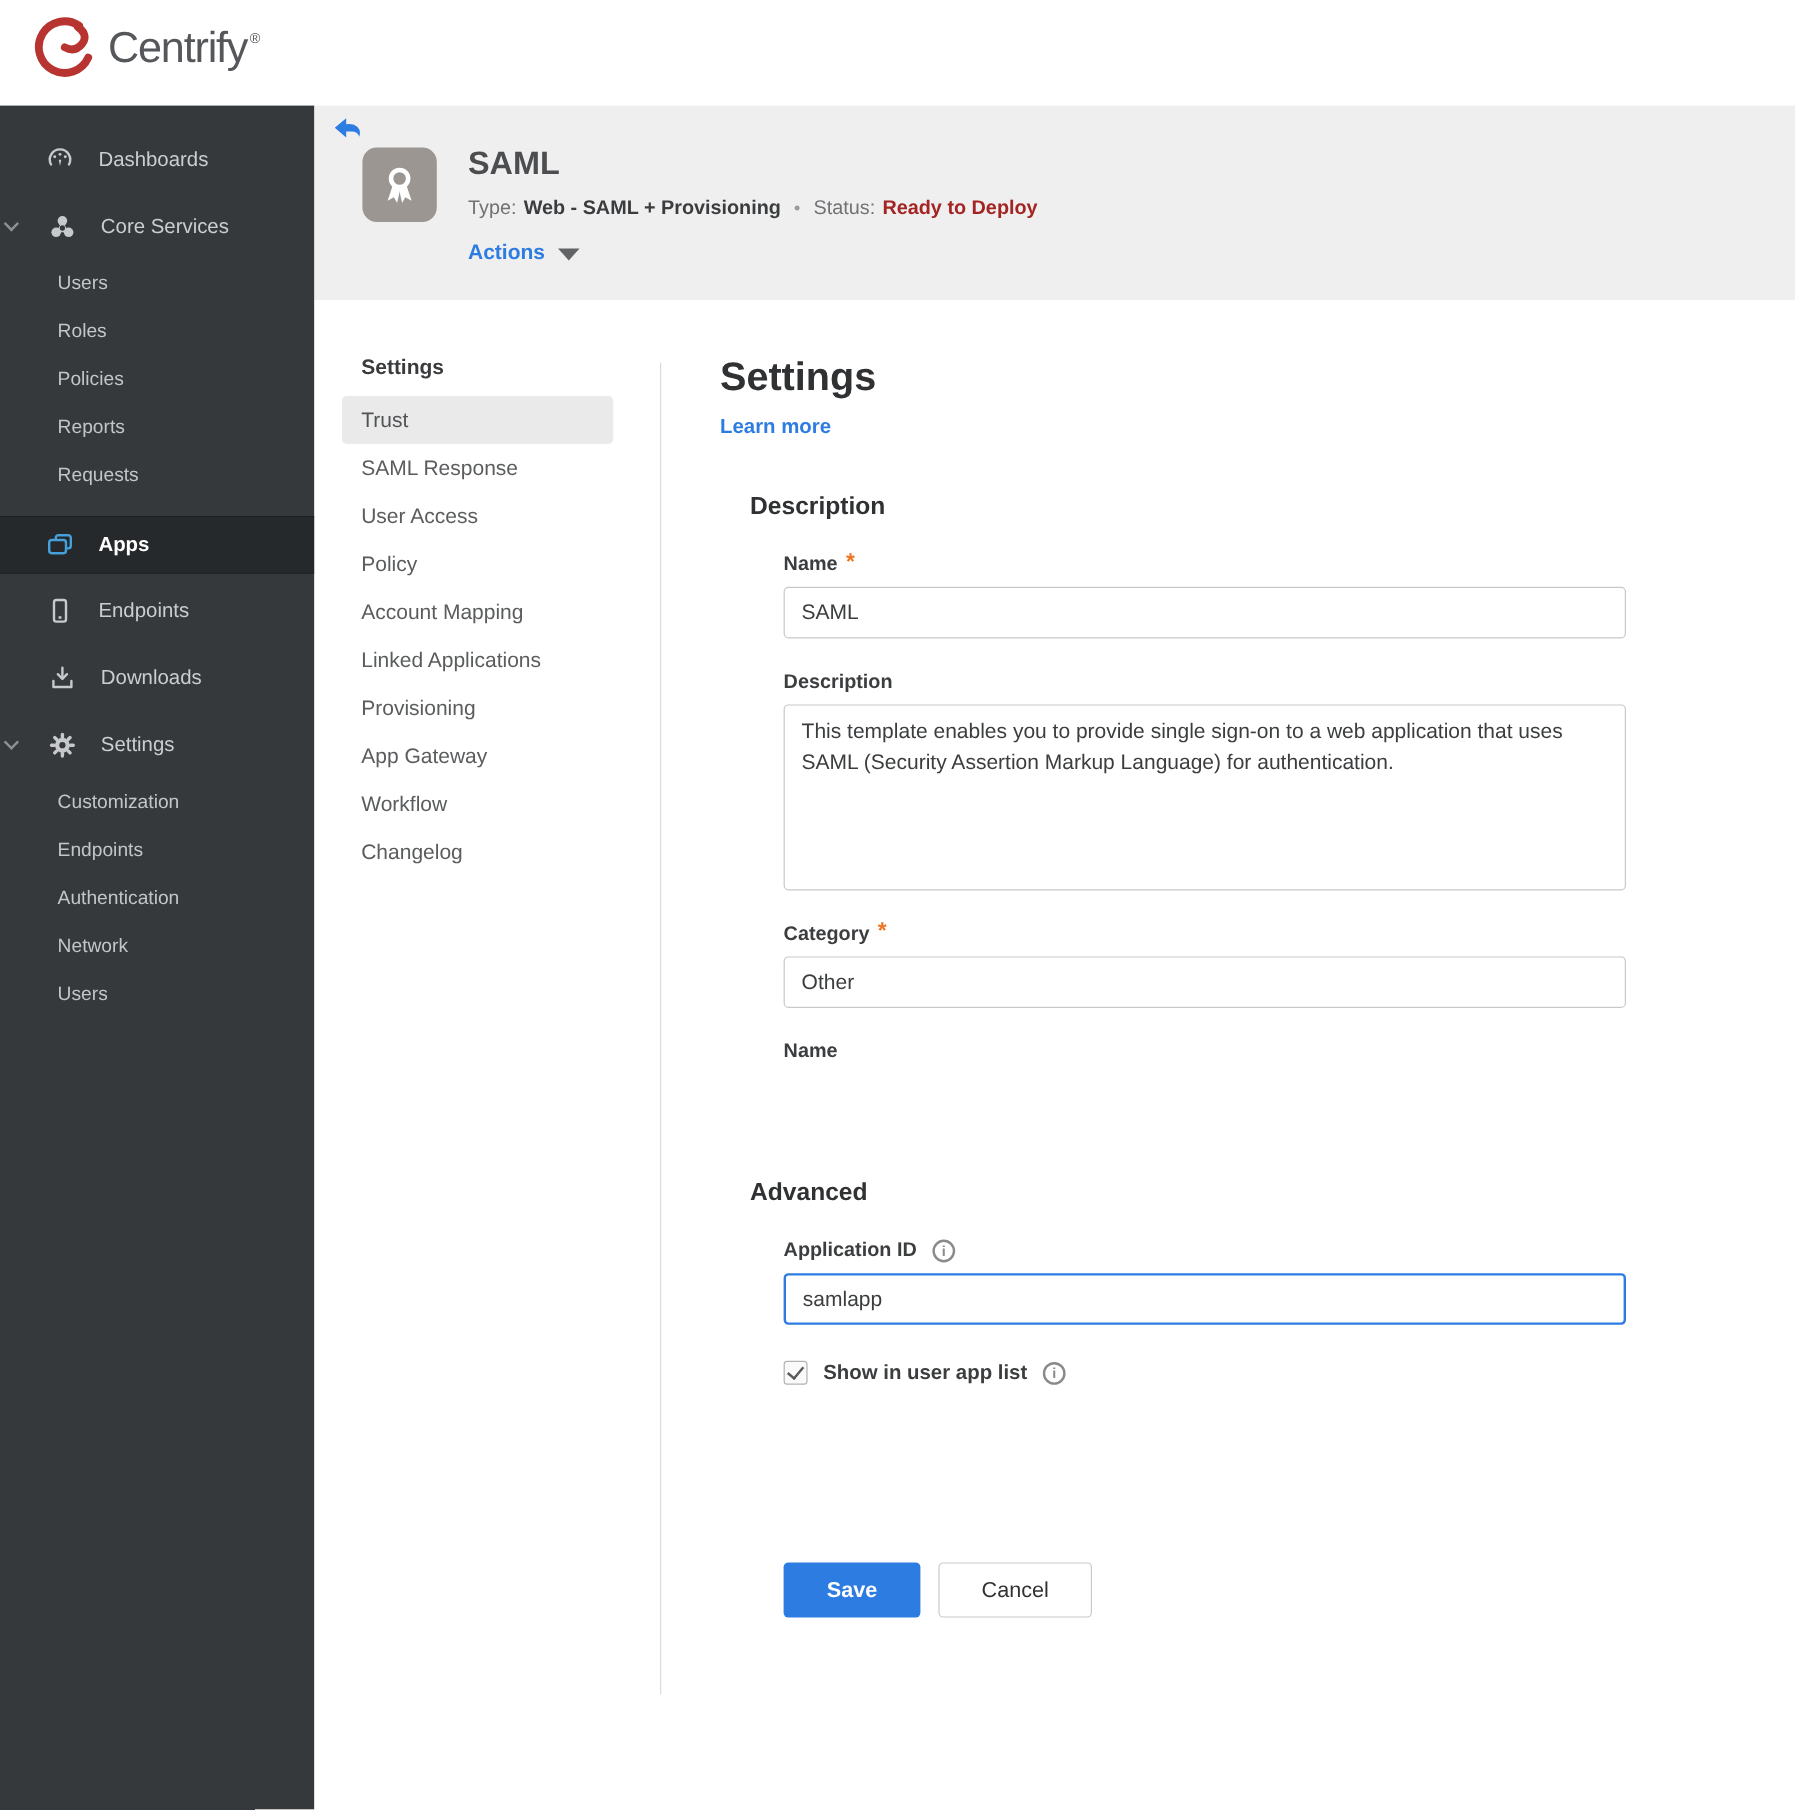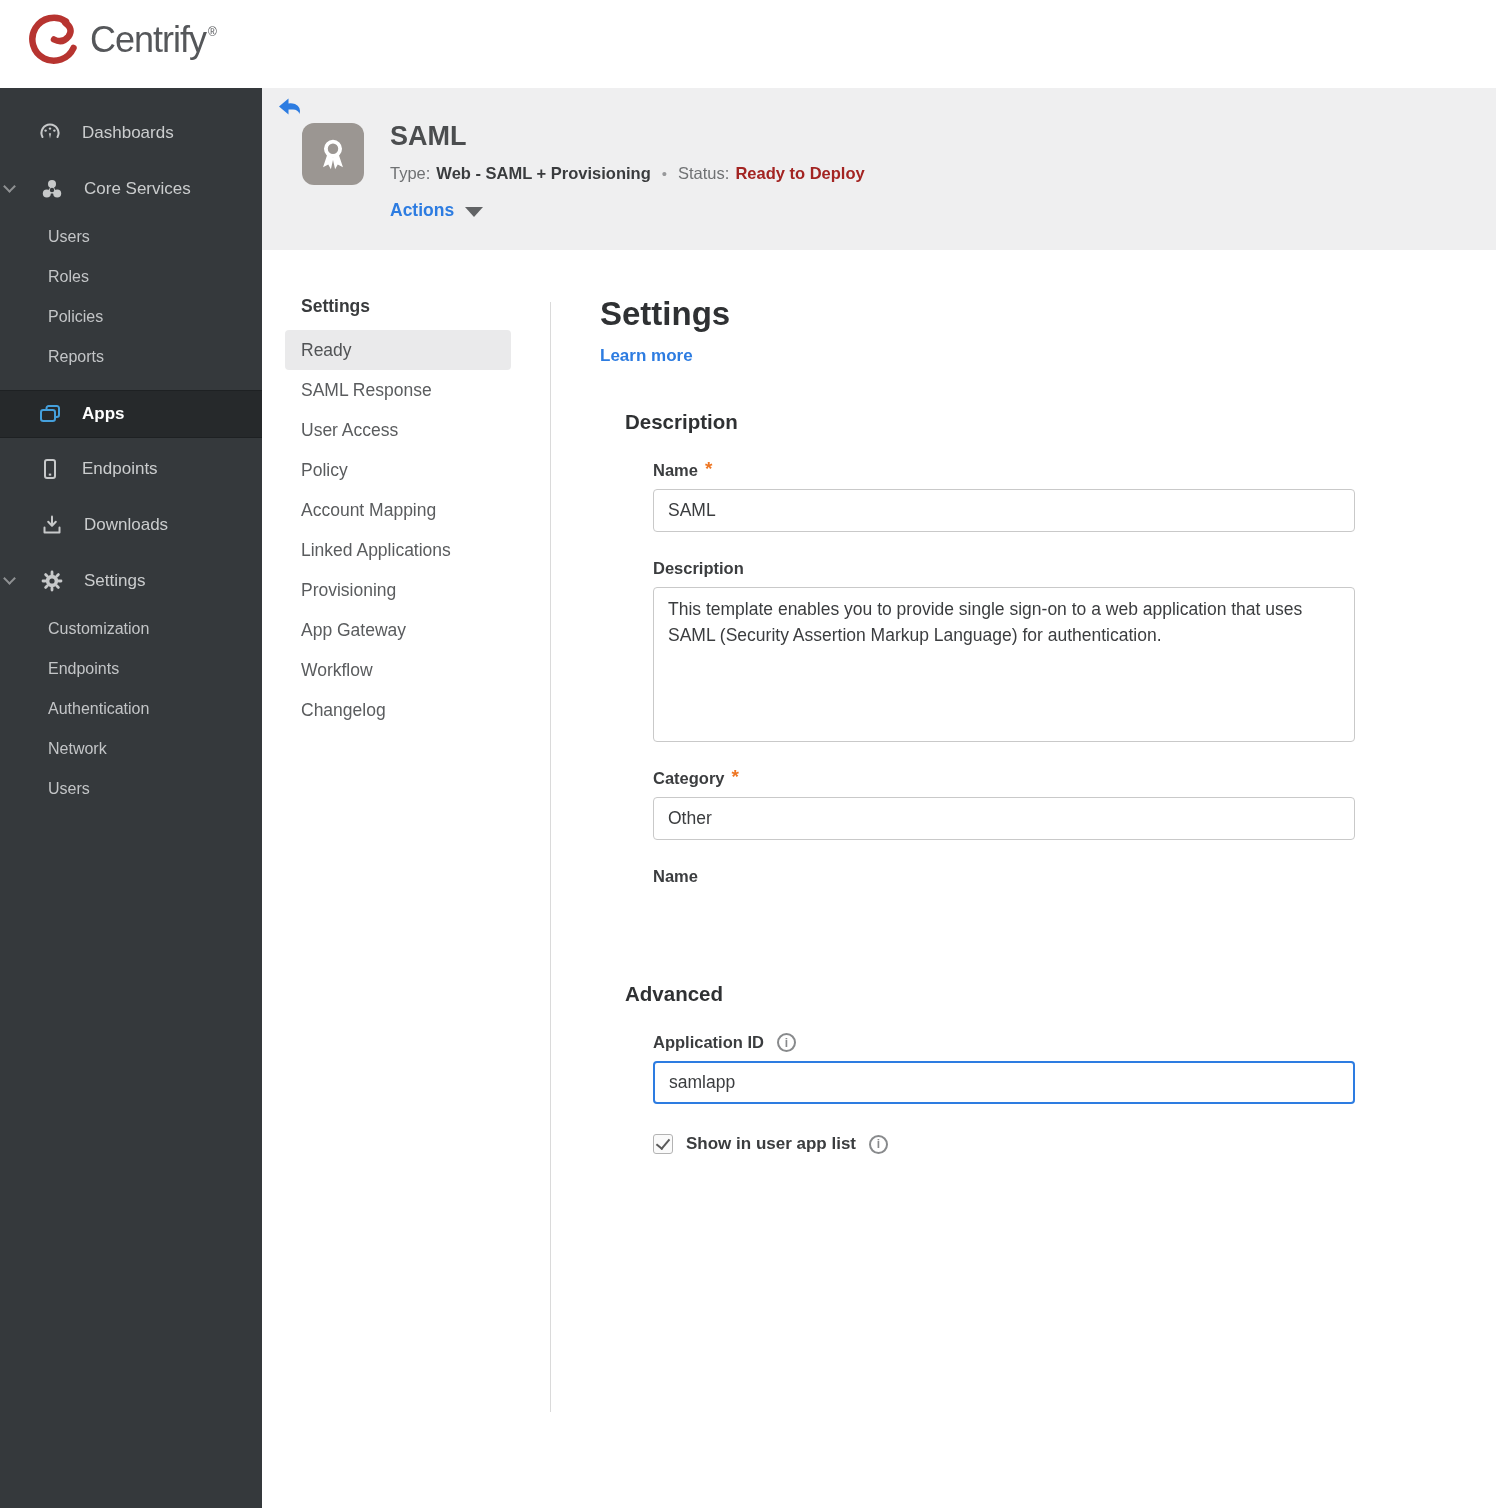--- a/index.html
+++ b/index.html
@@ -146,20 +146,21 @@
       </svg>
     </span>
     <span>Core Services</span>
   </div>
 
   <div class="sublist">
     <div class="ssub">Users</div>
     <div class="ssub">Roles</div>
     <div class="ssub">Policies</div>
     <div class="ssub">Reports</div>
+    <div class="ssub">Requests</div>
   </div>
 
   <div class="srow apps-row">
     <span class="icn">
       <svg width="24" height="24" viewBox="0 0 24 24" fill="none" stroke="#45a0dc" stroke-width="2">
         <path d="M8.5 8 V6.2 A2.2 2.2 0 0 1 10.7 4 h8.1 A2.2 2.2 0 0 1 21 6.2 v6.6 A2.2 2.2 0 0 1 18.8 15 h-1.8"></path>
         <rect x="3" y="8" width="14" height="11" rx="2.2"></rect>
       </svg>
     </span>
     <span>Apps</span>
@@ -240,21 +241,21 @@
   <div class="actions">
     <span class="actions-label">Actions</span>
     <span class="caret-down"></span>
   </div>
 </div>
 
 <div class="content">
 
   <nav class="subnav">
     <div class="subnav-head">Settings</div>
-    <div class="nitem sel">Ready</div>
+    <div class="nitem sel">Trust</div>
     <div class="nitem">SAML Response</div>
     <div class="nitem">User Access</div>
     <div class="nitem">Policy</div>
     <div class="nitem">Account Mapping</div>
     <div class="nitem">Linked Applications</div>
     <div class="nitem">Provisioning</div>
     <div class="nitem">App Gateway</div>
     <div class="nitem">Workflow</div>
     <div class="nitem">Changelog</div>
   </nav>
@@ -298,15 +299,19 @@
         <span class="info-icon">i</span>
       </div>
       <input class="tinput focused" type="text" value="samlapp" style="">
 
       <div class="check-row">
         <span class="checkbox"></span>
         <span class="check-label">Show in user app list</span>
         <span class="info-icon">i</span>
       </div>
 
+      <div class="btn-row">
+        <button class="save-btn">Save</button>
+        <button class="cancel-btn">Cancel</button>
+      </div>
     </div>
   </main>
 </div>
 
 </body></html>

